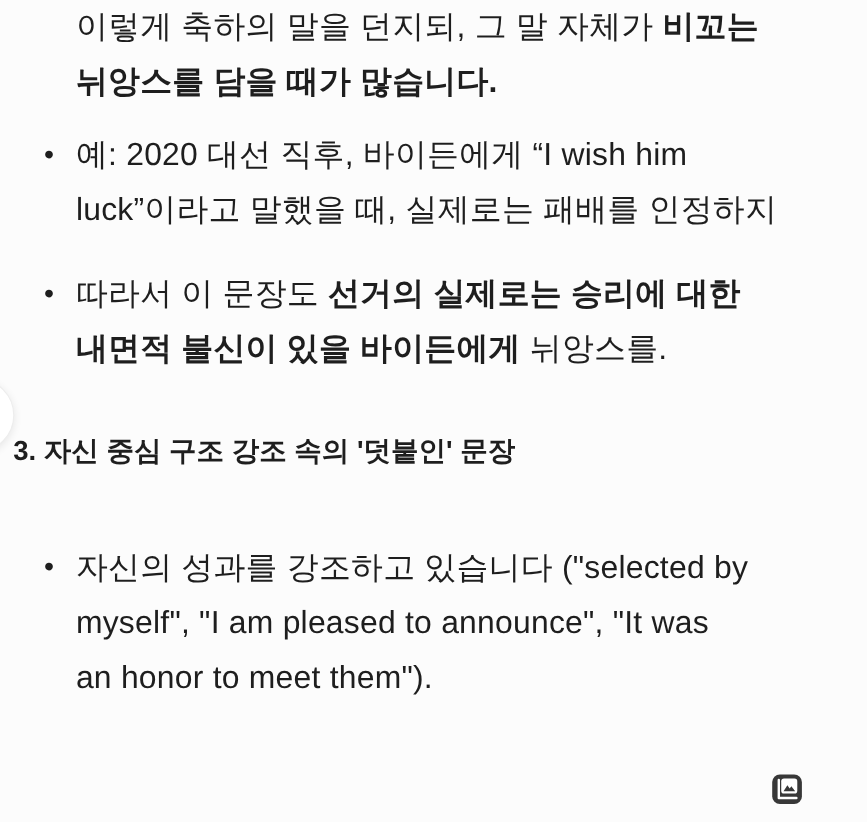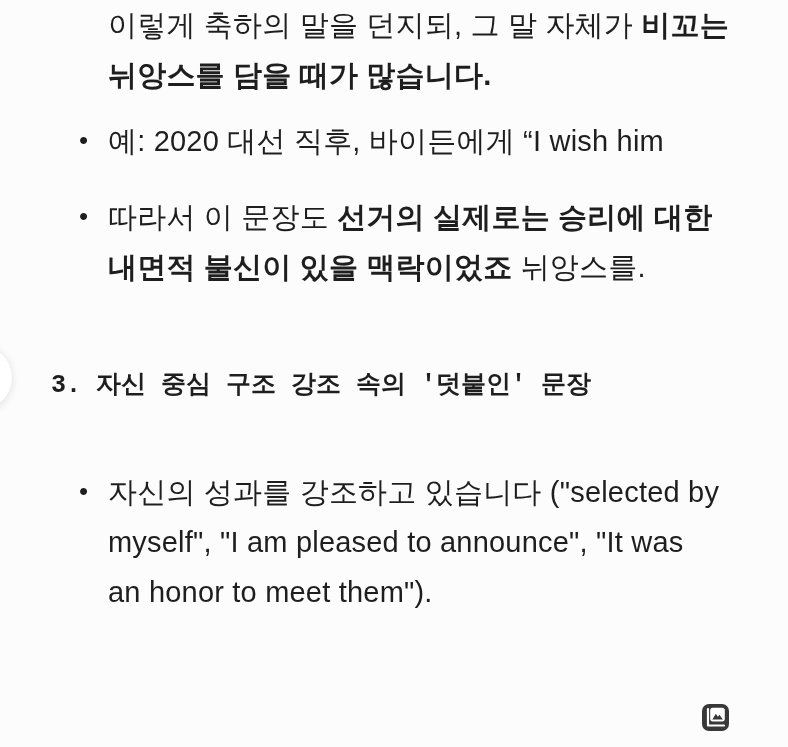--- a/index.html
+++ b/index.html
@@ -15,34 +15,32 @@
     background:var(--bg);
     color:var(--text);
     font-family:"Liberation Sans","DejaVu Sans",sans-serif;
   }
   .content{
     position:absolute;
     left:0; top:0; right:0;
     font-size:29px;
     line-height:50px;
     letter-spacing:0.2px;
-    padding-left:39px;
   }
   .block{white-space:nowrap;}
   .block-paragraph{padding-left:69px;}
   .block-bullet{position:relative;padding-left:69px;margin-top:26px;}
   .block-paragraph + .block-bullet{margin-top:16px;}
   .block-heading{
     padding-left:12px;
     font-size:25px;
     font-weight:700;
     line-height:42px;
-    margin-top:73px;
+    margin-top:47px;
     letter-spacing:0;
-    font-family:Liberation Mono, monospace;
   }
   .block-heading + .block-bullet{margin-top:52px;}
   .bullet-marker{
     position:absolute;
     left:40px; top:-1px;
     font-size:26px;
     line-height:50px;
   }
   .seg.bold{font-weight:700;}
   .text-line{height:50px;}
@@ -70,25 +68,26 @@
 <body>
 
 <div class="content">
     <div class="block block-paragraph">
       <div class="text-line"><span class="seg">이렇게 축하의 말을 던지되, 그 말 자체가 </span><span class="seg bold">비꼬는</span></div>
       <div class="text-line"><span class="seg bold">뉘앙스를 담을 때가 많습니다.</span></div>
     </div>
     <div class="block block-bullet">
       <span class="bullet-marker">•</span>
       <div class="text-line"><span class="seg">예: 2020 대선 직후, 바이든에게 “I wish him</span></div>
+      <div class="text-line"><span class="seg">luck”이라고 말했을 때, 실제로는 패배를 인정하지</span></div>
     </div>
     <div class="block block-bullet">
       <span class="bullet-marker">•</span>
       <div class="text-line"><span class="seg">따라서 이 문장도 </span><span class="seg bold">선거의 실제로는 승리에 대한</span></div>
-      <div class="text-line"><span class="seg bold">내면적 불신이 있을 맥락이었죠</span><span class="seg"> 뉘앙스를.</span></div>
+      <div class="text-line"><span class="seg bold">내면적 불신이 있을 바이든에게</span><span class="seg"> 뉘앙스를.</span></div>
     </div>
     <div class="block block-heading">
       <div class="text-line"><span class="seg bold">3. 자신 중심 구조 강조 속의 '덧붙인' 문장</span></div>
     </div>
     <div class="block block-bullet">
       <span class="bullet-marker">•</span>
       <div class="text-line"><span class="seg">자신의 성과를 강조하고 있습니다 ("selected by</span></div>
       <div class="text-line"><span class="seg">myself", "I am pleased to announce", "It was</span></div>
       <div class="text-line"><span class="seg">an honor to meet them").</span></div>
     </div>

